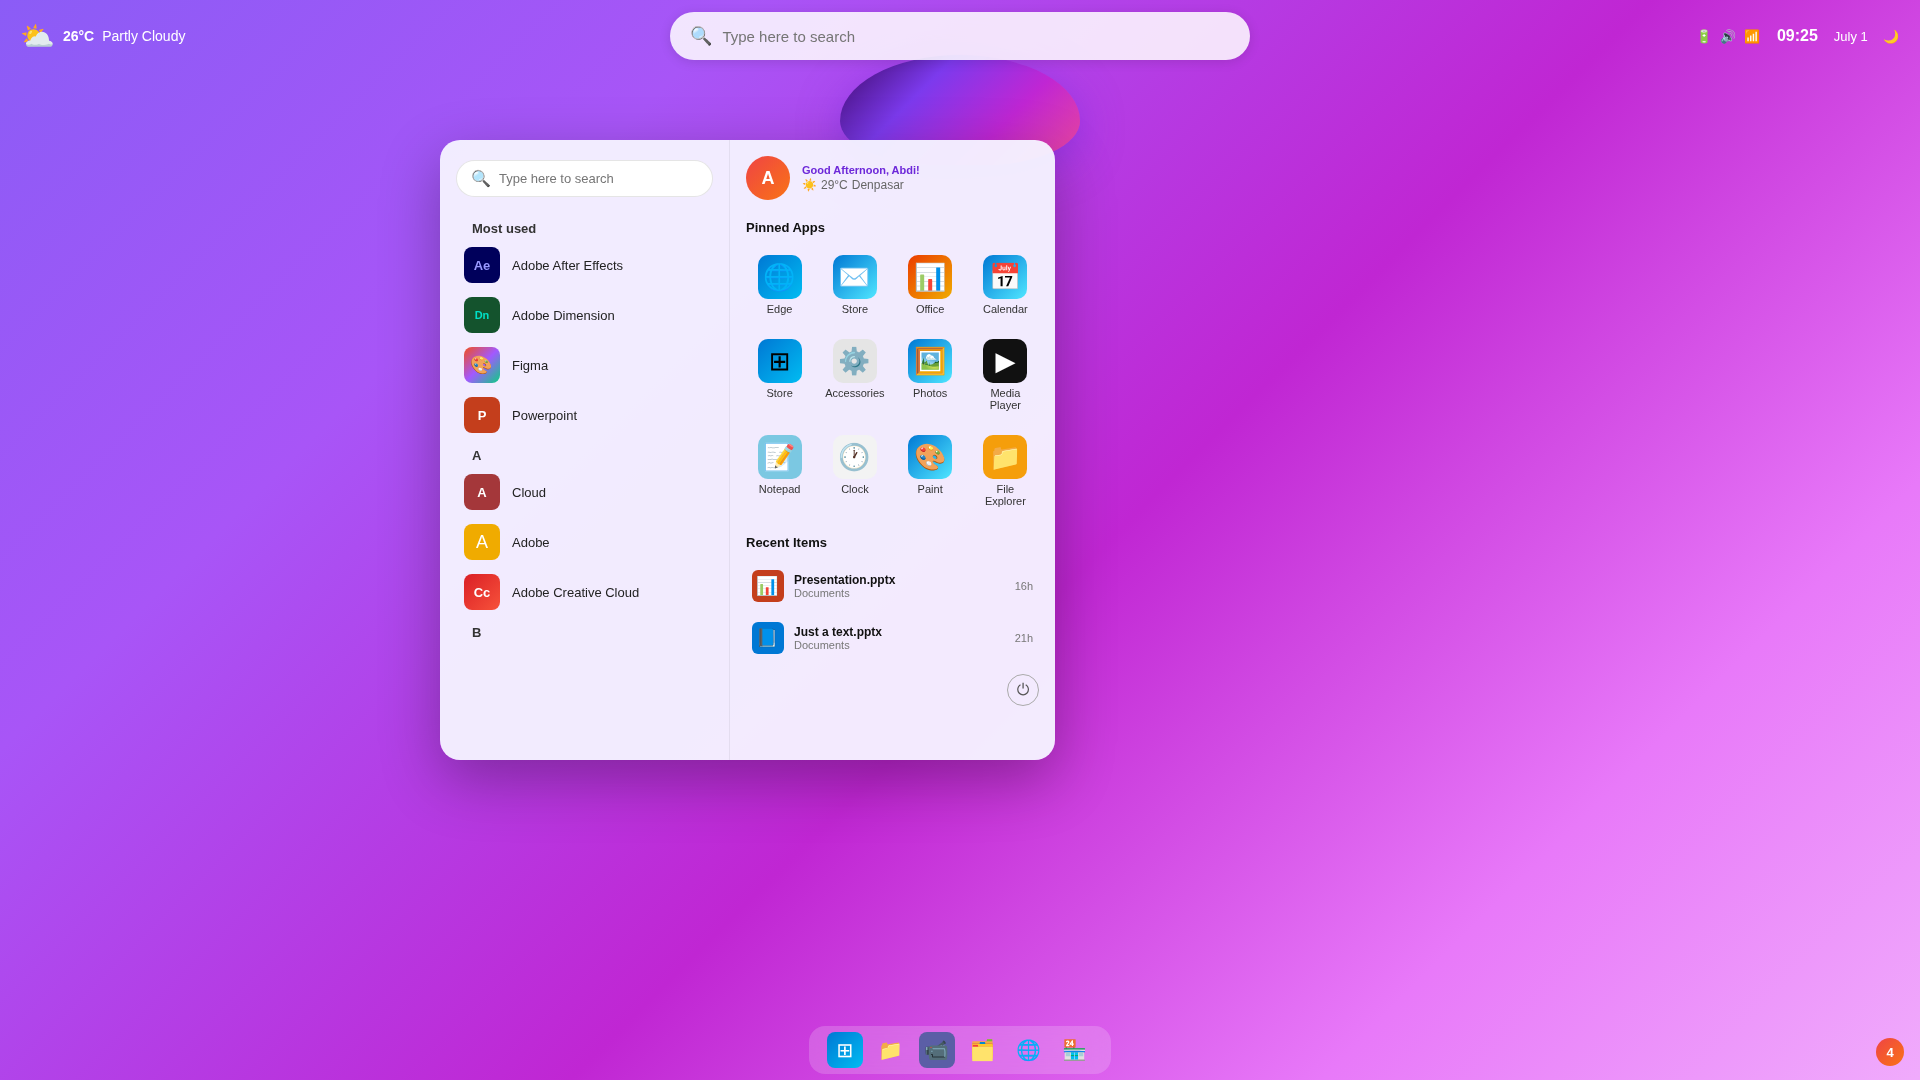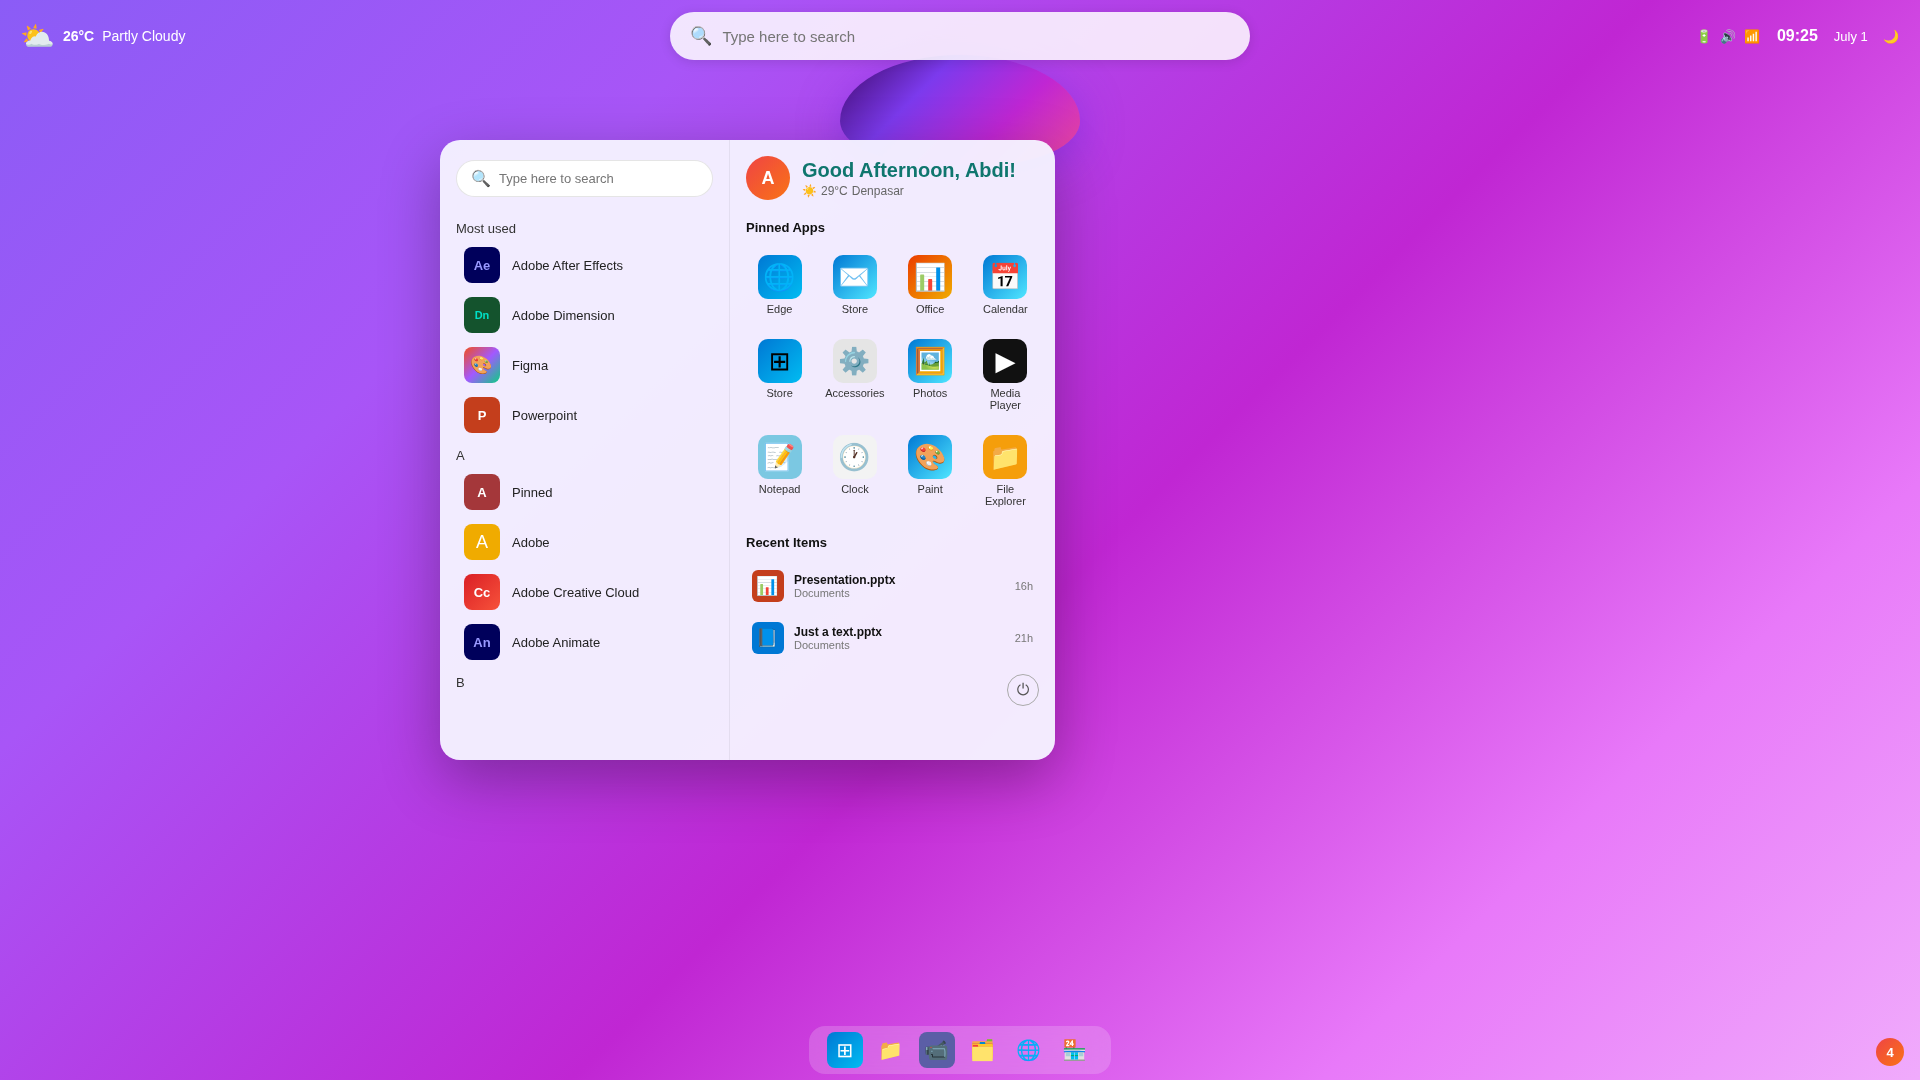--- a/index.html
+++ b/index.html
@@ -171,23 +171,23 @@
       border: none;
       outline: none;
       background: transparent;
       font-size: 13px;
       color: #555;
       width: 100%;
     }
 
     .section-label {
       font-size: 13px;
-      font-weight: 400;
+      font-weight: 700;
       color: #333;
-      padding: 8px 16px 4px;
+      padding: 8px 32px 4px;
     }
 
     .app-item {
       display: flex;
       align-items: center;
       padding: 7px 16px;
       gap: 12px;
       cursor: pointer;
       border-radius: 8px;
       margin: 0 8px;
@@ -233,23 +233,23 @@
       background: linear-gradient(135deg, #ef4444, #f97316);
       display: flex;
       align-items: center;
       justify-content: center;
       color: white;
       font-weight: 700;
       font-size: 18px;
     }
 
     .user-greeting {
-      font-size: 20px;
+      font-size: 11px;
       font-weight: 700;
-      color: #0f766e;
+      color: #6d28d9;
       text-align: right;
     }
 
     .user-weather {
       font-size: 12px;
       color: #666;
       display: flex;
       align-items: center;
       gap: 4px;
       margin-top: 2px;
@@ -453,33 +453,29 @@
     </div>
     <div class="app-item">
       <div class="app-icon icon-ppt">P</div>
       <span class="app-name">Powerpoint</span>
     </div>
 
     <div class="section-label">A</div>
 
     <div class="app-item">
       <div class="app-icon icon-access">A</div>
-      <span class="app-name">Pinned</span>
+      <span class="app-name">Cloud</span>
     </div>
     <div class="app-item">
       <div class="app-icon" style="background:#f0ab00;font-size:18px;color:white;">A</div>
       <span class="app-name">Adobe</span>
     </div>
     <div class="app-item">
       <div class="app-icon" style="background:linear-gradient(135deg,#da1f26,#f7523a);color:white;font-size:13px;font-weight:700;">Cc</div>
       <span class="app-name">Adobe Creative Cloud</span>
-    </div>
-    <div class="app-item">
-      <div class="app-icon icon-an">An</div>
-      <span class="app-name">Adobe Animate</span>
     </div>
 
     <div class="section-label">B</div>
   </div>
 
   <div class="start-right">
 
     <div class="user-header">
       <div class="user-avatar">A</div>
       <div>

